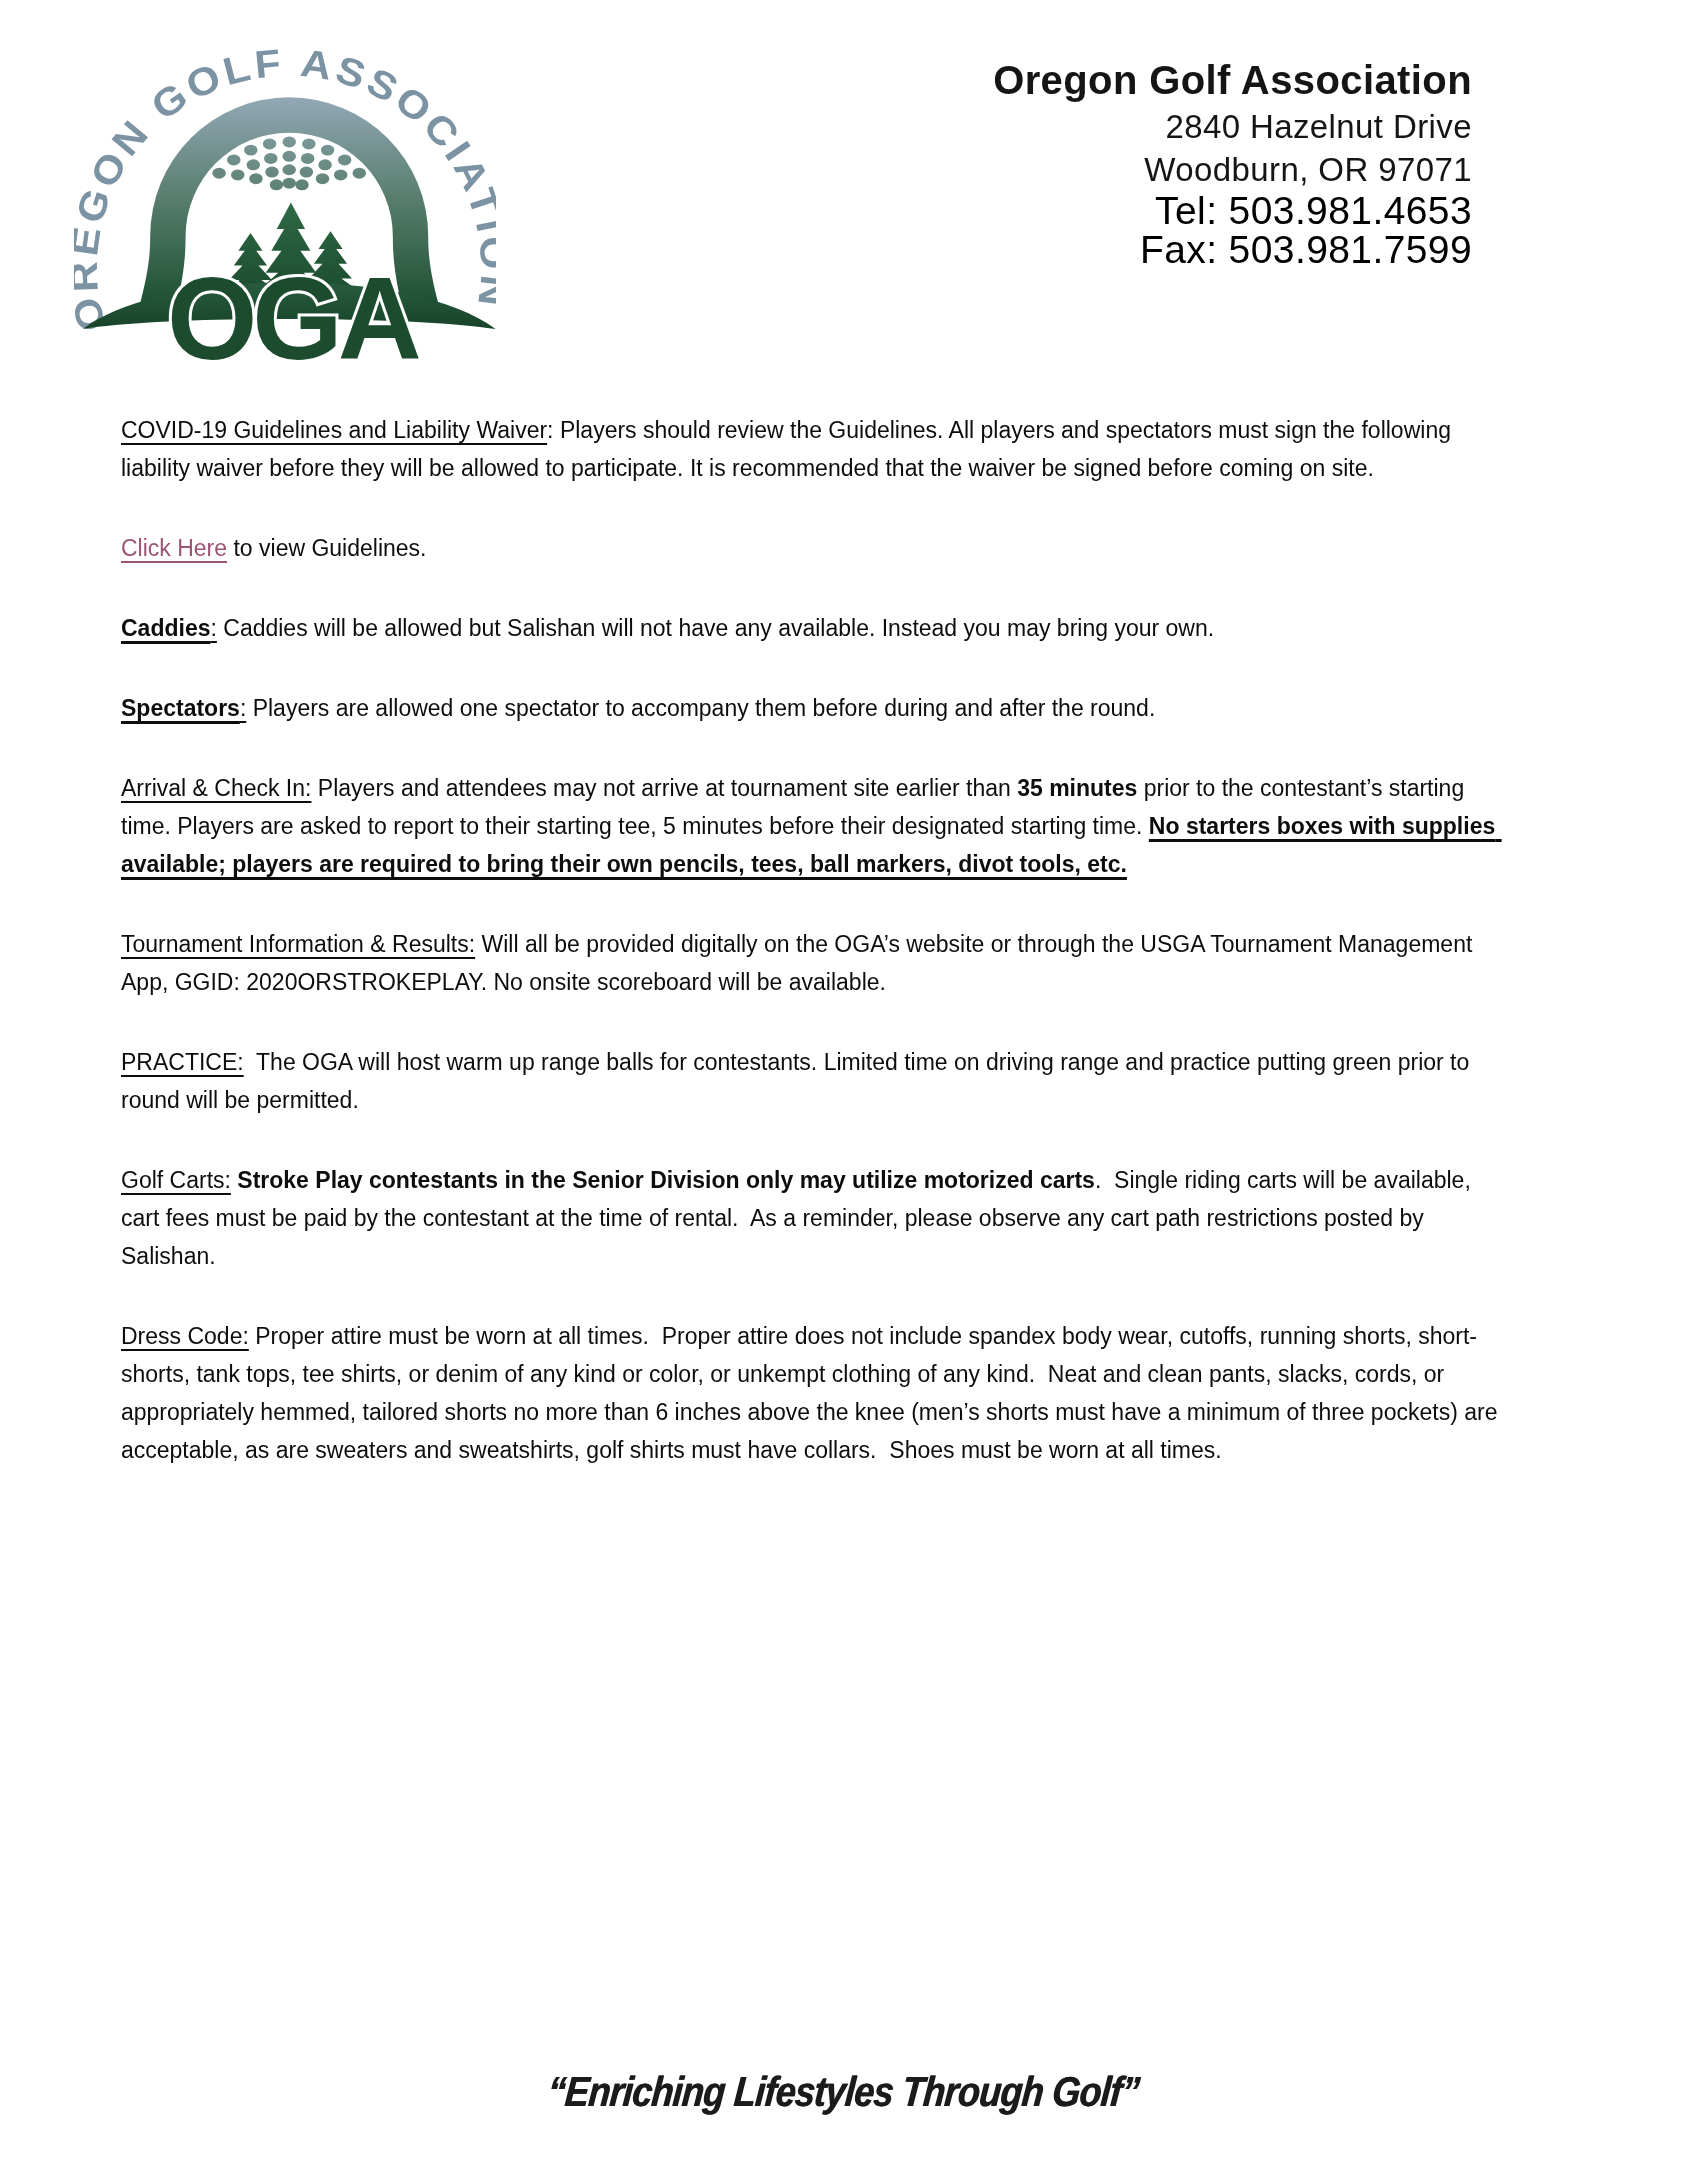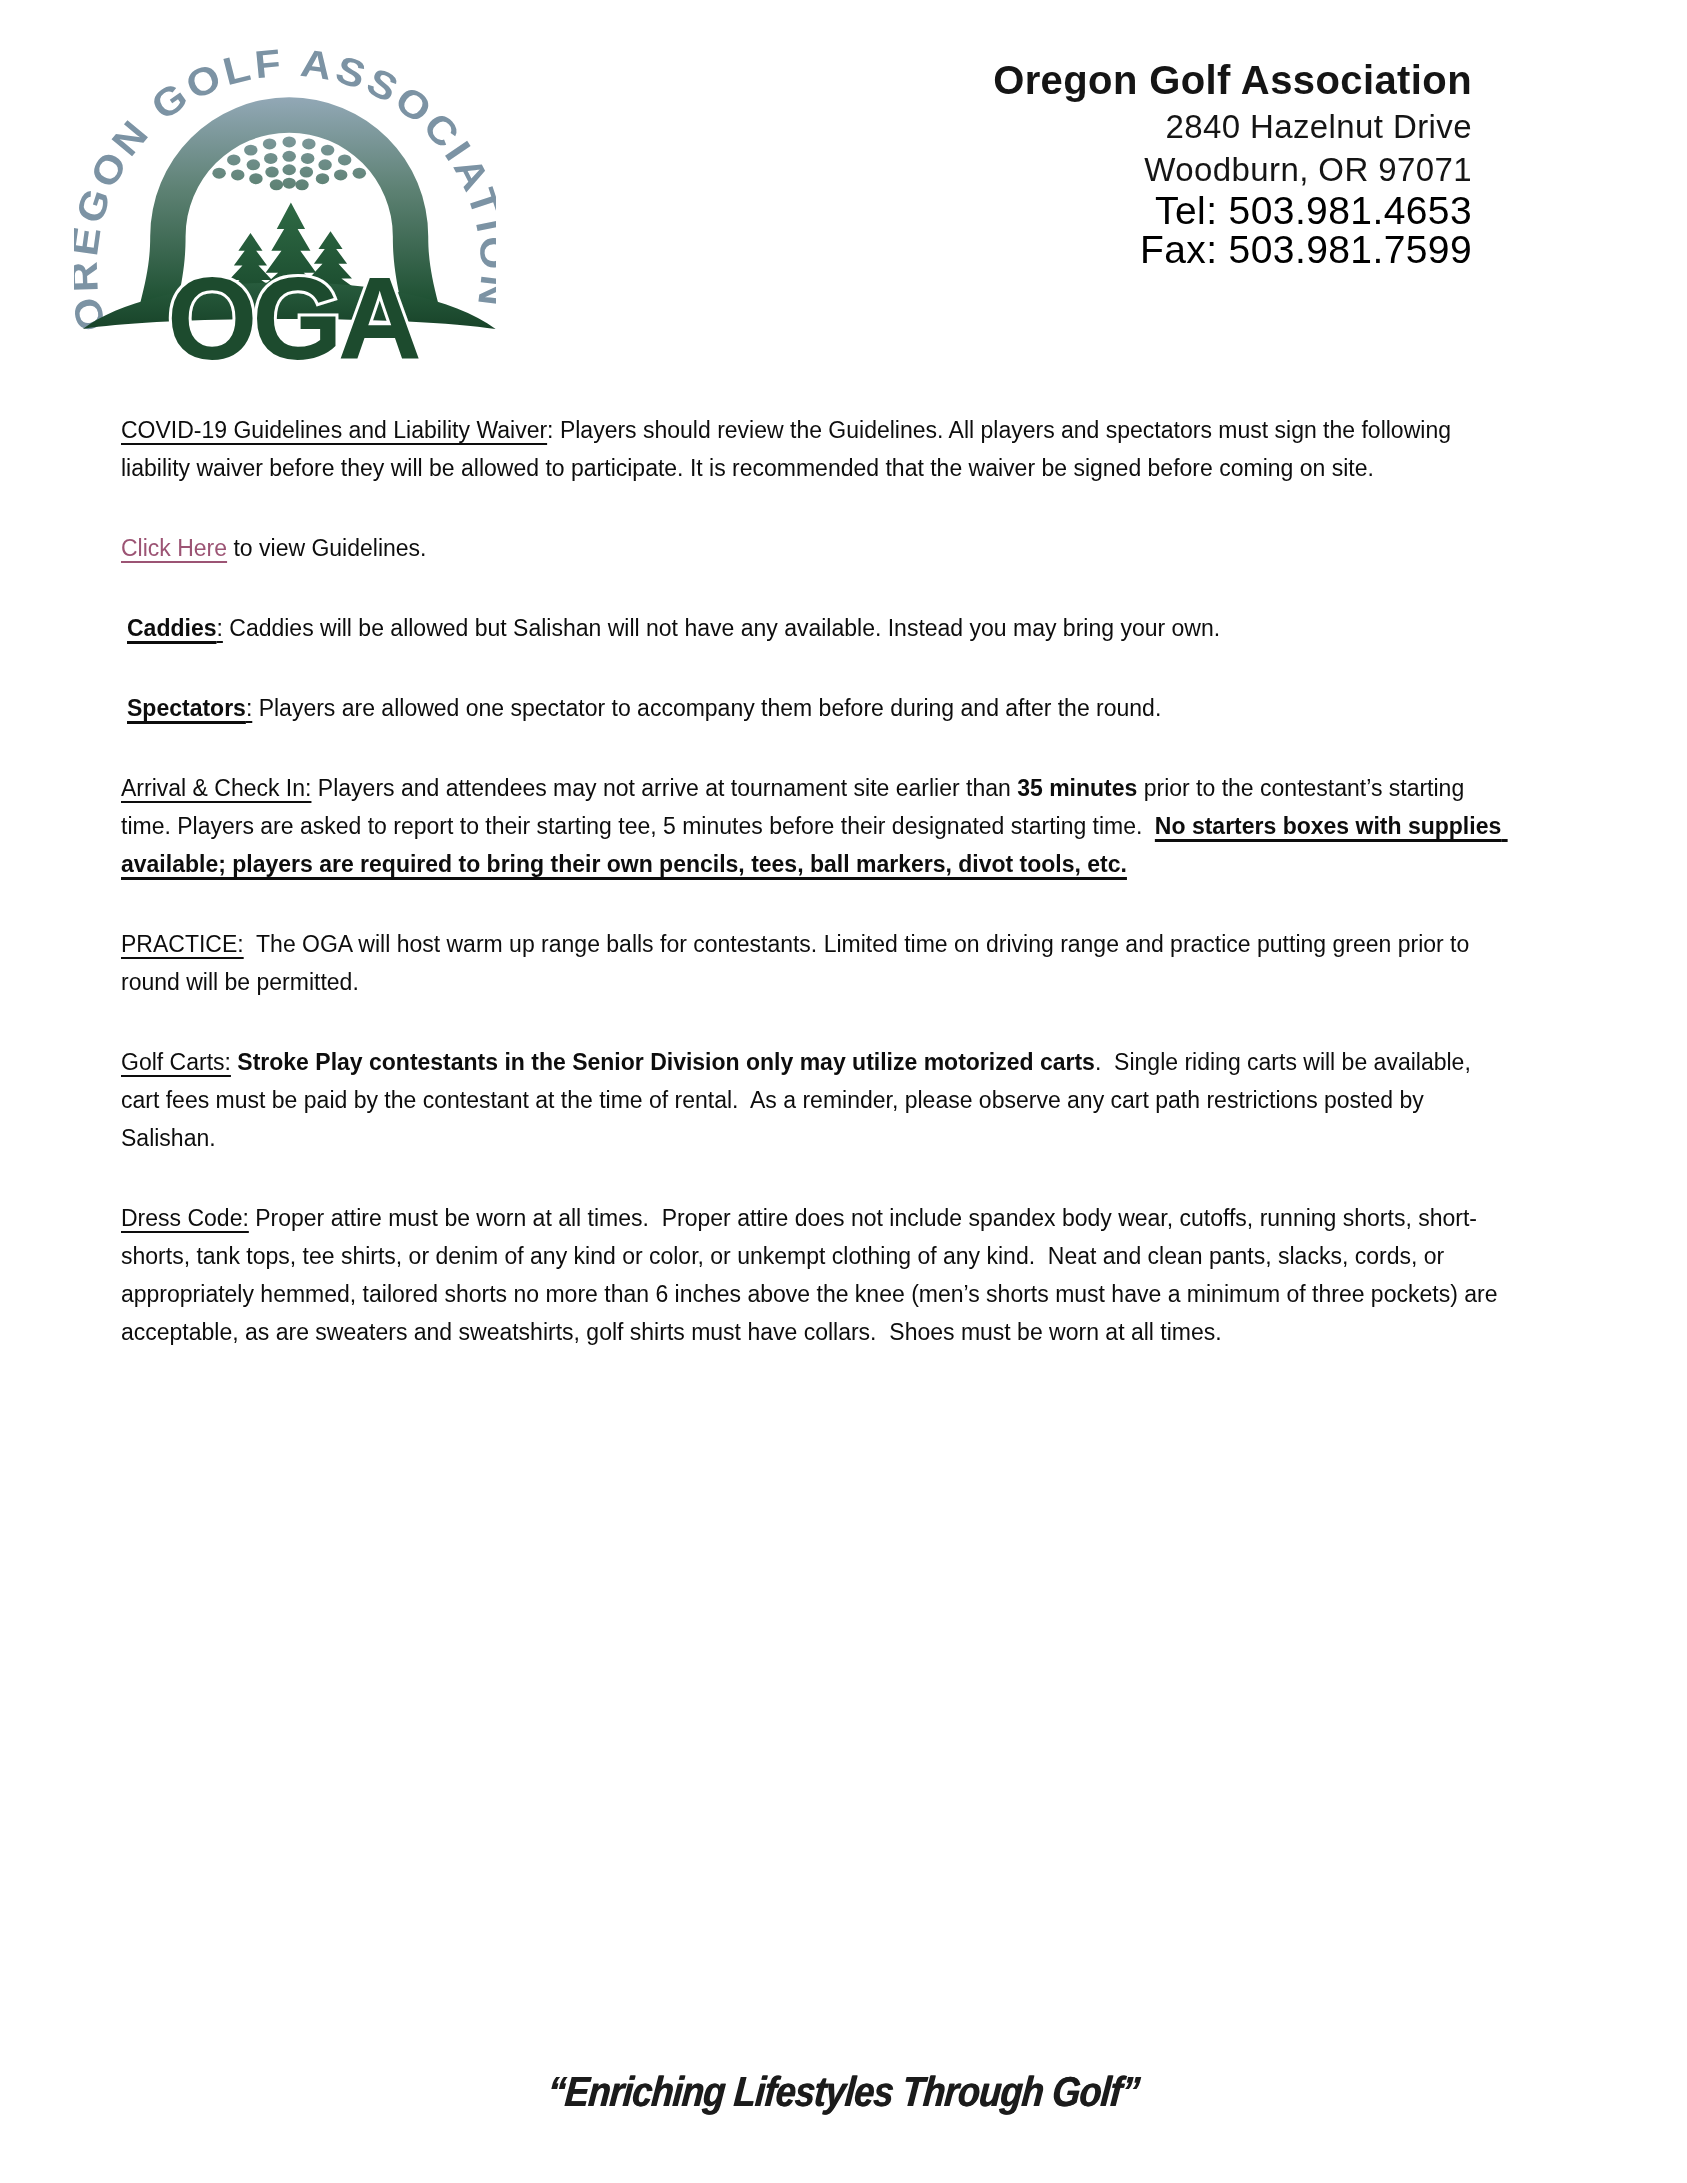--- a/index.html
+++ b/index.html
@@ -25,21 +25,21 @@
 
   
   .doc-body{
     position:absolute;left:121px;top:411px;width:1388px;
     font-size:23px;line-height:38px;
   }
   .para{margin:0 0 42px 0;}
   .para span, .para a{white-space:pre-wrap;}
   .b{font-weight:bold;}
   .u{text-decoration:underline;text-underline-offset:5px;text-decoration-thickness:2.1px;}
-  .b.u{text-decoration-thickness:3px;margin-left:6px;}
+  .b.u{text-decoration-thickness:3px;}
   .link{
     color:var(--link-color,#9c5474);
     text-decoration:underline;
     text-underline-offset:5px;
     text-decoration-thickness:2.1px;
     cursor:pointer;
   }
 
   
   .footer{position:absolute;left:0;right:0;top:2069px;text-align:center;}
@@ -130,20 +130,21 @@
     <div class="addr-small">Tel: 503.981.4653</div>
     <div class="addr-small">Fax: 503.981.7599</div>
   </div>
 
   <div class="doc-body">
       <p class="para"><span class="u">COVID-19 Guidelines and Liability Waiver</span><span>: Players should review the Guidelines. All players and spectators must sign the following liability waiver before they will be allowed to participate. It is recommended that the waiver be signed before coming on site.</span></p>
       <p class="para"><a href="#" class="link">Click Here</a><span> to view Guidelines.</span></p>
       <p class="para"><span class="b u">Caddies</span><span class="u">:</span><span> Caddies will be allowed but Salishan will not have any available. Instead you may bring your own.</span></p>
       <p class="para"><span class="b u">Spectators</span><span class="u">:</span><span> Players are allowed one spectator to accompany them before during and after the round.</span></p>
       <p class="para"><span class="u">Arrival &amp; Check In:</span><span> Players and attendees may not arrive at tournament site earlier than </span><span class="b">35 minutes</span><span> prior to the contestant’s starting time. Players are asked to report to their starting tee, 5 minutes before their designated starting time. </span><span class="b u">No starters boxes with supplies available; players are required to bring their own pencils, tees, ball markers, divot tools, etc.</span></p>
+      <p class="para"><span class="u">Tournament Information &amp; Results:</span><span> Will all be provided digitally on the OGA’s website or through the USGA Tournament Management App, GGID: 2020ORSTROKEPLAY. No onsite scoreboard will be available.</span></p>
       <p class="para"><span class="u">PRACTICE:</span><span>&nbsp; The OGA will host warm up range balls for contestants. Limited time on driving range and practice putting green prior to round will be permitted.</span></p>
       <p class="para"><span class="u">Golf Carts:</span><span> </span><span class="b">Stroke Play contestants in the Senior Division only may utilize motorized carts</span><span>.&nbsp; Single riding carts will be available, cart fees must be paid by the contestant at the time of rental.&nbsp; As a reminder, please observe any cart path restrictions posted by Salishan.</span></p>
       <p class="para"><span class="u">Dress Code:</span><span> Proper attire must be worn at all times.&nbsp; Proper attire does not include spandex body wear, cutoffs, running shorts, short-shorts, tank tops, tee shirts, or denim of any kind or color, or unkempt clothing of any kind.&nbsp; Neat and clean pants, slacks, cords, or appropriately hemmed, tailored shorts no more than 6 inches above the knee (men’s shorts must have a minimum of three pockets) are acceptable, as are sweaters and sweatshirts, golf shirts must have collars.&nbsp; Shoes must be worn at all times.</span></p>
     </div>
 
   <div class="footer">
     <span class="tagline">“Enriching Lifestyles Through Golf”</span>
   </div>
 
 </div>

